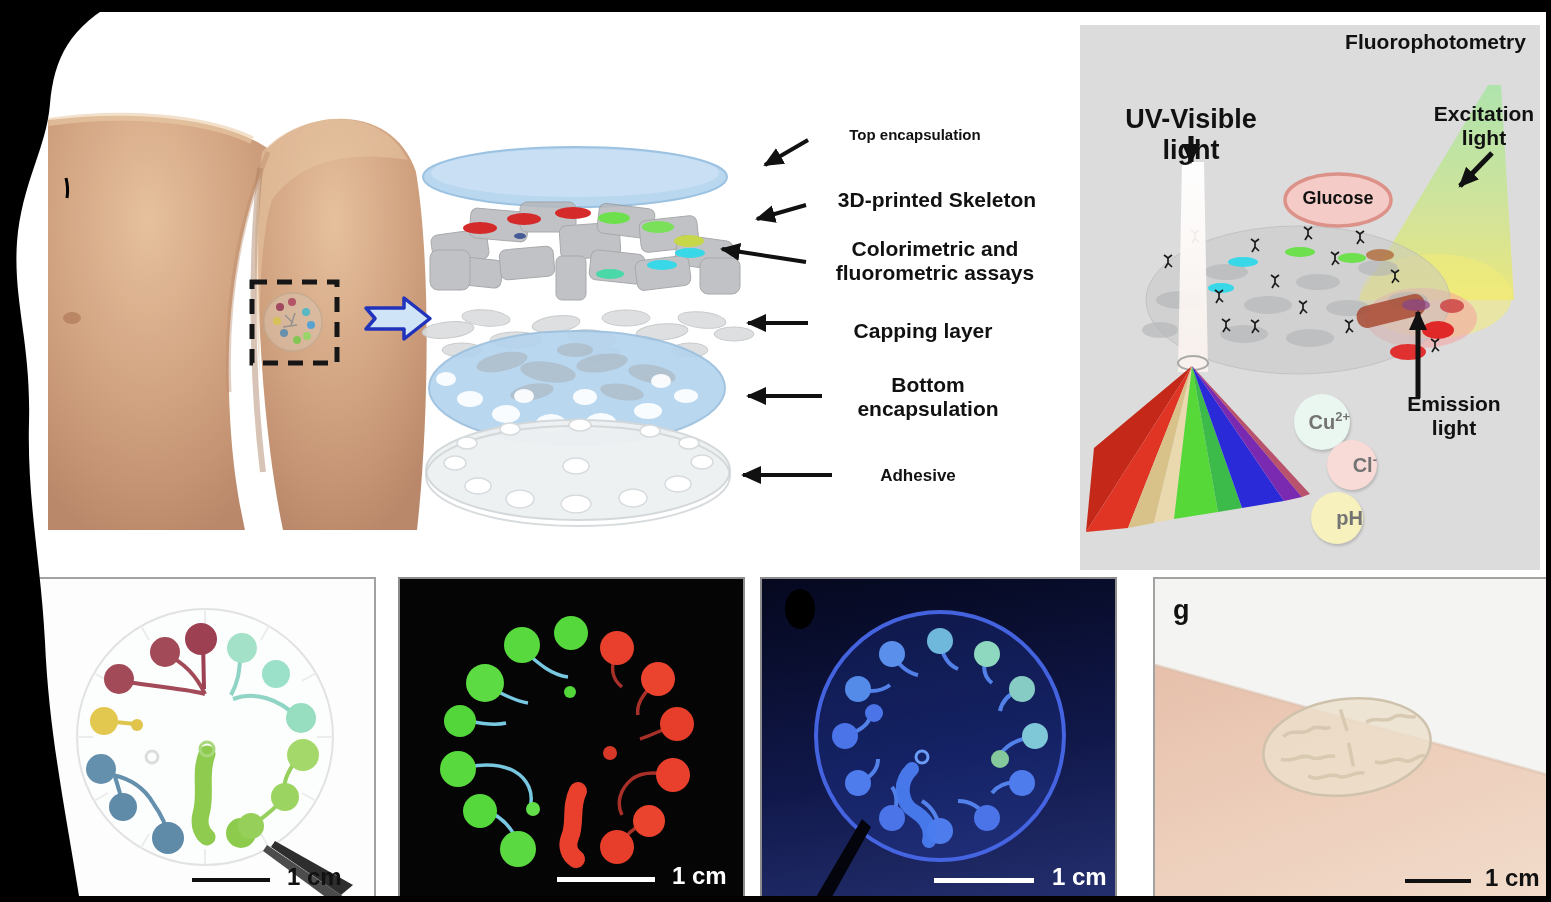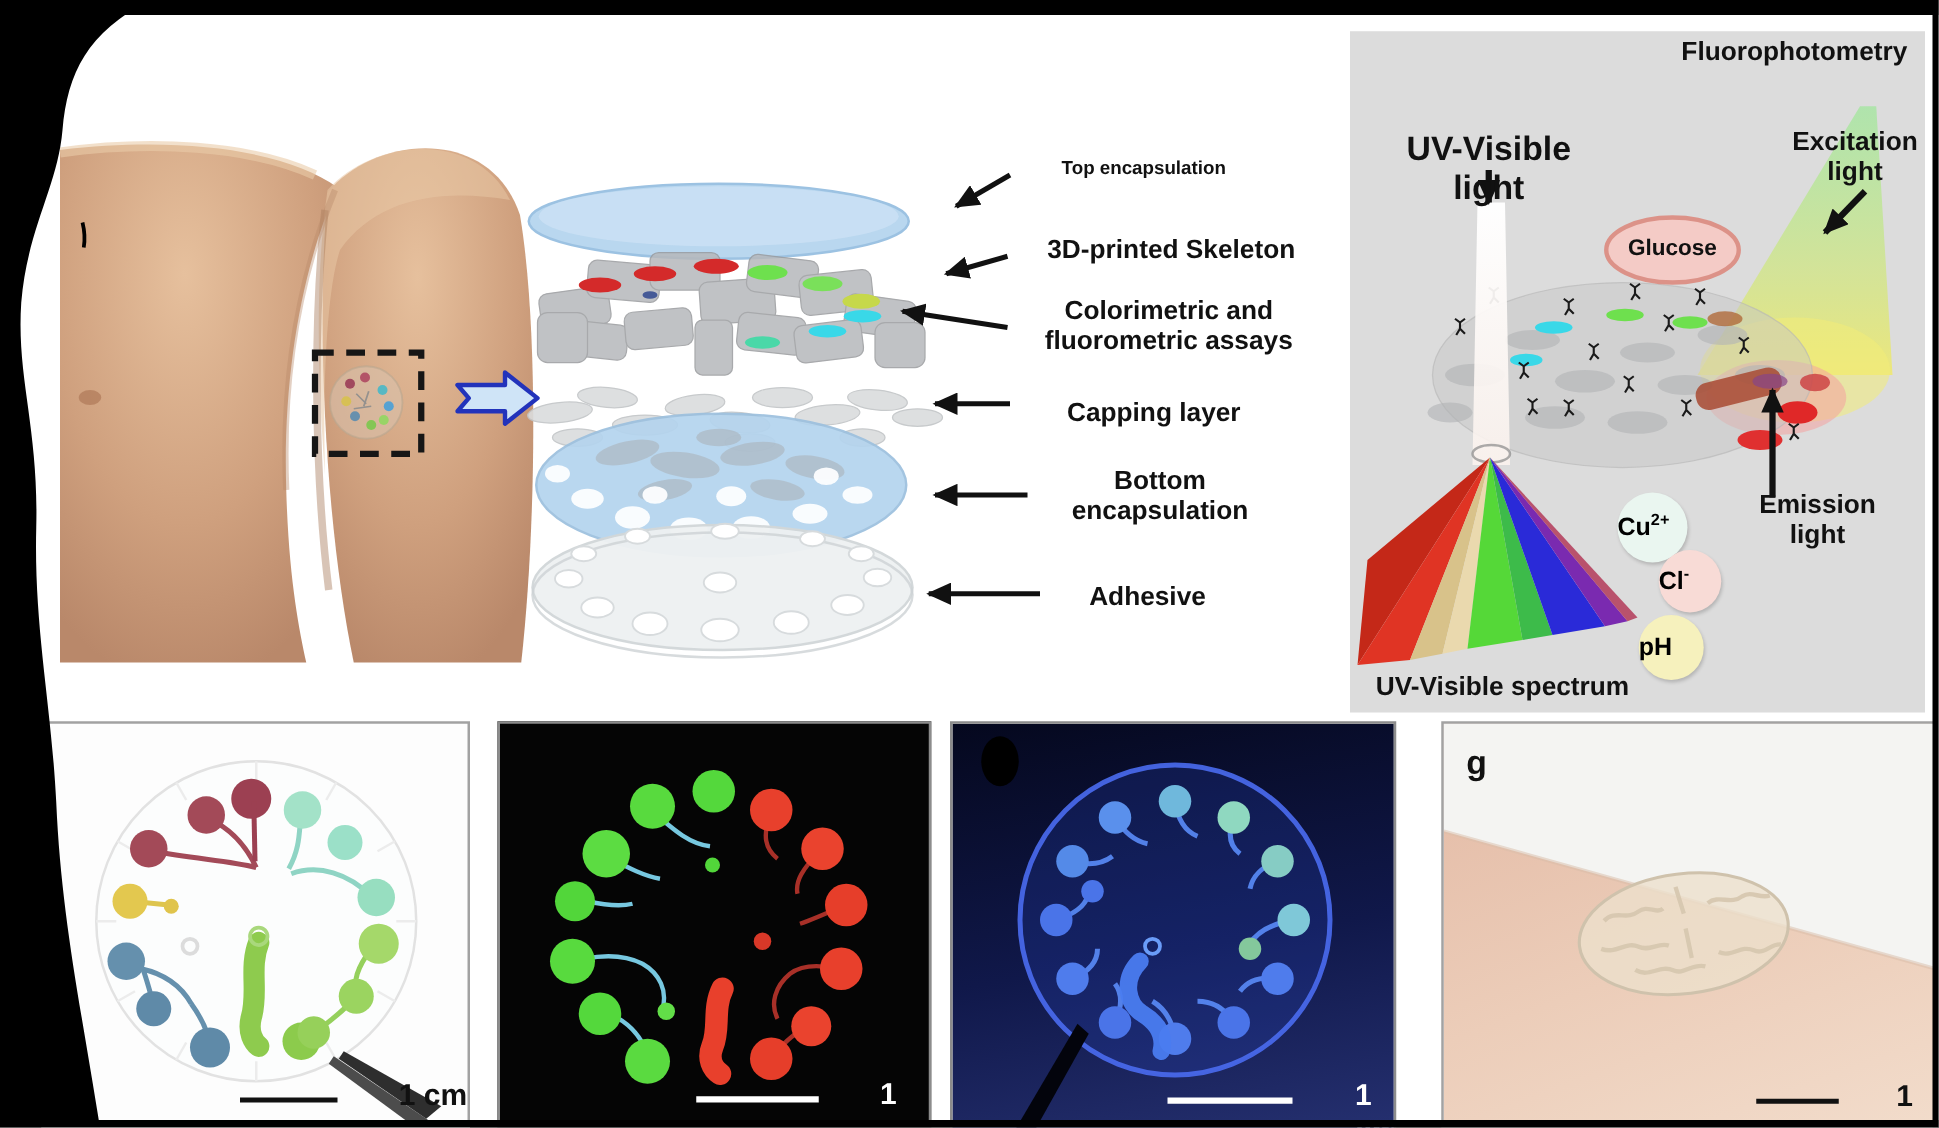--- a/index.html
+++ b/index.html
@@ -5,25 +5,25 @@
   html,body{margin:0;padding:0;background:#000;}
   #canvas{position:relative;width:1551px;height:902px;background:#fff;overflow:hidden;
           font-family:"Liberation Sans",sans-serif;}
   svg{display:block;}
   .abs{position:absolute;}
   .lbl{position:absolute;font-weight:bold;color:#111;text-align:center;line-height:1.16;
        font-family:"Liberation Sans",sans-serif;}
   .panel{position:absolute;overflow:hidden;}
   .scalebar{position:absolute;height:4px;background:#111;}
   .scaletxt{position:absolute;font-weight:bold;font-size:24px;color:#111;
-            font-family:"Liberation Sans",sans-serif;margin-left:32px;}
+            font-family:"Liberation Sans",sans-serif;}
   .white{color:#fff;}
   .whitebar{background:#fff;height:5px;}
-  .analyte{position:absolute;border-radius:50%;display:flex;align-items:center;justify-content:flex-start;
-           font-weight:bold;color:#000000;font-size:20px;box-shadow:1px 2px 3px rgba(0,0,0,.18);}
+  .analyte{position:absolute;border-radius:50%;display:flex;align-items:center;justify-content:flex-end;
+           font-weight:bold;color:#737373;font-size:20px;box-shadow:1px 2px 3px rgba(0,0,0,.18);}
   .analyte sup{font-size:13px;line-height:0;}
   #optical-bg{position:absolute;left:1080px;top:25px;width:460px;height:545px;background:#dcdcdc;}
 </style>
 </head>
 <body>
 
 <div id="canvas">
 
   <div id="optical-bg"></div>
 
@@ -253,28 +253,27 @@
         <line x1="1418" y1="398" x2="1418" y2="312" marker-end="url(#ah)"></line>
       </g>
     </g>
   </svg>
 
   <div class="lbl" style="left:800px;top:126px;width:230px;font-size:15px">Top encapsulation</div>
   <div class="lbl" style="left:812px;top:188px;width:250px;font-size:21px">3D-printed Skeleton</div>
   <div class="lbl" style="left:810px;top:237px;width:250px;font-size:21px">Colorimetric and fluorometric assays</div>
   <div class="lbl" style="left:818px;top:319px;width:210px;font-size:21px">Capping layer</div>
   <div class="lbl" style="left:843px;top:373px;width:170px;font-size:21px">Bottom encapsulation</div>
-  <div class="lbl" style="left:843px;top:466px;width:150px;font-size:21px">Adhesive</div>
+  <div class="lbl" style="left:843px;top:466px;width:150px;font-size:17px">Adhesive</div>
 
   <div class="lbl" style="left:1328px;top:30px;width:215px;font-size:21px">Fluorophotometry</div>
   <div class="lbl" style="left:1106px;top:104px;width:170px;font-size:27px">UV-Visible light</div>
   <div class="lbl" style="left:1428px;top:102px;width:112px;font-size:21px">Excitation light</div>
   <div class="lbl" style="left:1286px;top:188px;width:104px;font-size:18px">Glucose</div>
   <div class="lbl" style="left:1398px;top:392px;width:112px;font-size:21px">Emission light</div>
-  <div class="lbl" style="left:1086px;top:538px;width:232px;font-size:21px">UV-Visible spectrum</div>
 
   <div class="analyte" style="left:1294px;top:394px;width:56px;height:56px;background:#eaf6f0">
     <span><span>Cu</span><sup>2+</sup></span>
   </div>
   <div class="analyte" style="left:1327px;top:440px;width:50px;height:50px;background:#f8dbd6">
     <span><span>Cl</span><sup>-</sup></span>
   </div>
   <div class="analyte" style="left:1311px;top:492px;width:52px;height:52px;background:#f6f1bd">
     <span><span>pH</span><sup></sup></span>
   </div>

